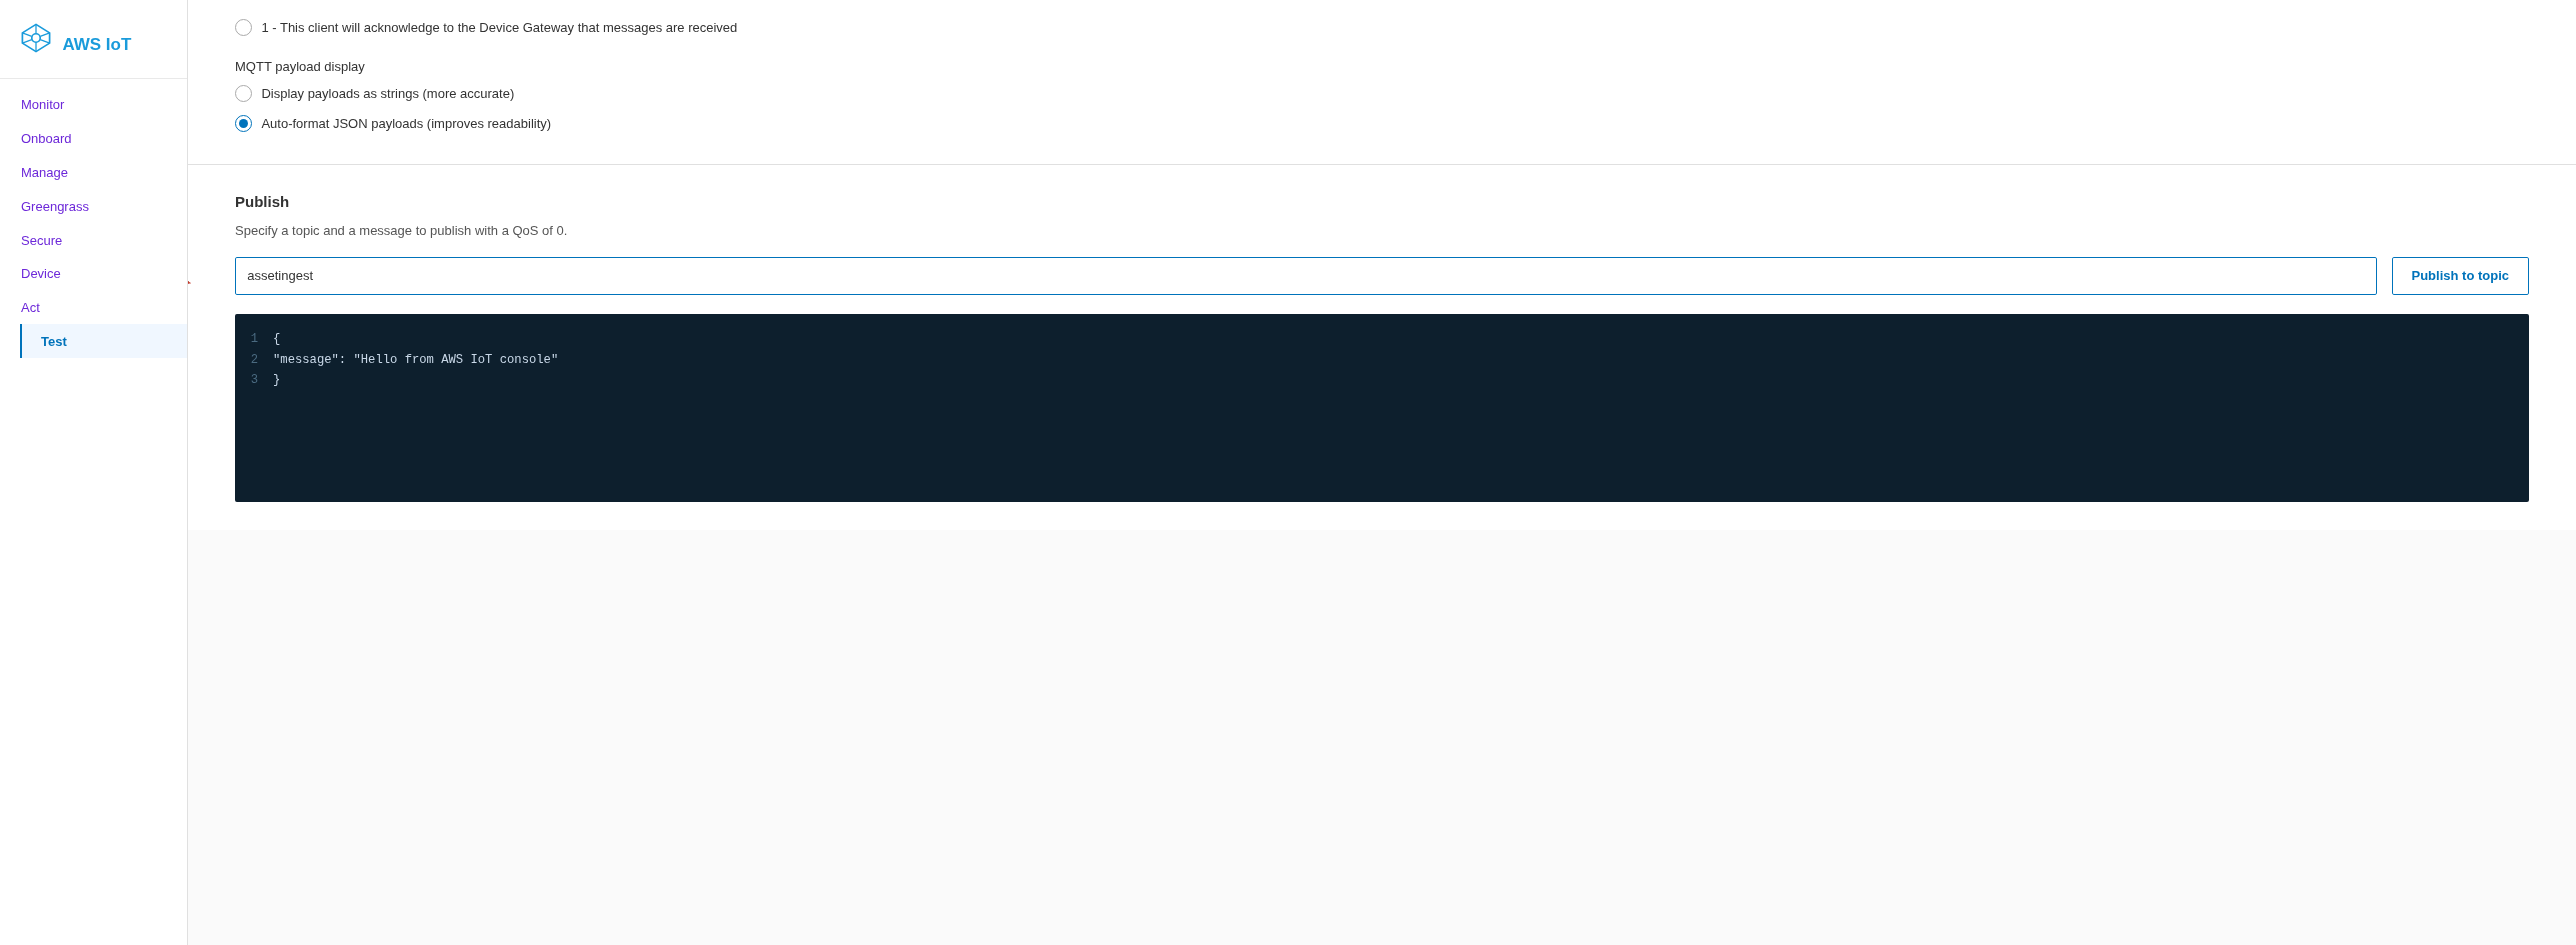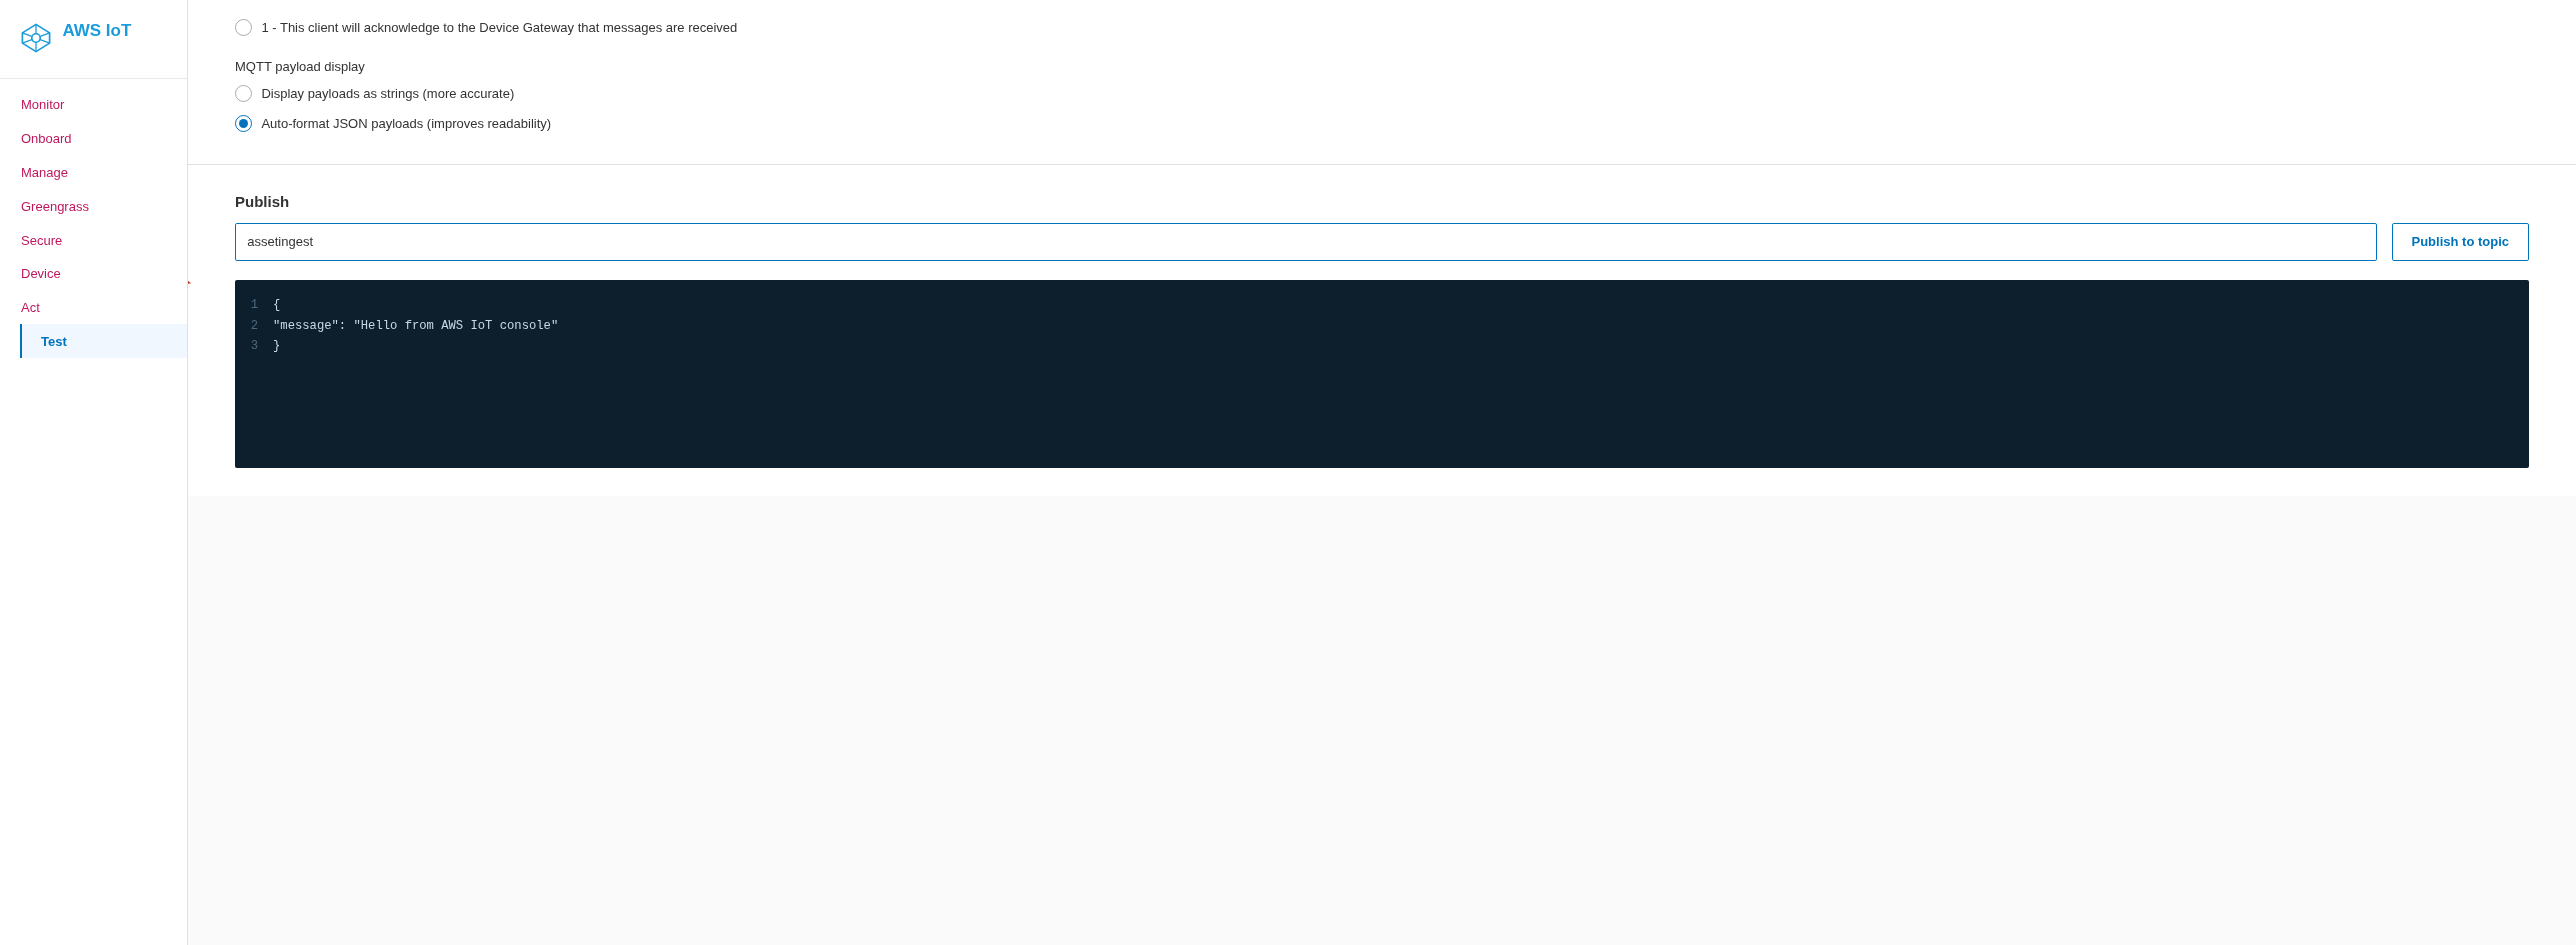--- a/index.html
+++ b/index.html
@@ -19,21 +19,21 @@
       min-width: 188px;
       background: #fff;
       border-right: 0.9px solid #e0e0e0;
       display: flex;
       flex-direction: column;
       padding-top: 0;
     }
 
     .sidebar-logo {
       display: flex;
-      align-items: flex-start;
+      align-items: flex-end;
       gap: 9.4px;
       padding: 21px 19px 22.6px 19px;
       border-bottom: 0.9px solid #e9e9e9;
     }
 
     .logo-icon {
       width: 34px;
       height: 34px;
     }
 
@@ -49,21 +49,21 @@
 
     .sidebar-nav {
       display: flex;
       flex-direction: column;
       padding: 9.4px 0;
     }
 
     .sidebar-item {
       padding: 9.4px 19px;
       cursor: pointer;
-      color: #be185d;
+      color: #6d28d9;
       font-size: 13px;
       transition: background 0.15s;
       border-left: 2.8px solid transparent;
     }
 
     .sidebar-item.active {
       border-left: 2.8px solid #0073bb;
       background: #f0f7ff;
       font-weight: 600;
       color: #0073bb;
@@ -289,20 +289,21 @@
       <svg class="arrow-svg" style="position:absolute; left: -348px; top: 47px; width: 377px; height: 113px; pointer-events:none; z-index:10;" viewBox="0 0 400 120">
         <defs>
           <marker id="arrowhead" markerWidth="10" markerHeight="7" refX="9" refY="3.5" orient="auto">
             <polygon points="0 0, 10 3.5, 0 7" fill="#c0392b"></polygon>
           </marker>
         </defs>
         <line x1="10" y1="10" x2="370" y2="75" stroke="#c0392b" stroke-width="3" marker-end="url(#arrowhead)"></line>
       </svg>
 
       <div class="publish-title">Publish</div>
+      <div class="publish-desc">Specify a topic and a message to publish with a QoS of 0.</div>
 
       <div class="publish-row">
         <input type="text" class="topic-input" value="assetingest" style="">
         <button class="publish-btn">Publish to topic</button>
       </div>
 
       <div class="code-editor">
         <div class="code-line">
           <span class="line-num">1</span>
           <span class="line-content">{</span>

